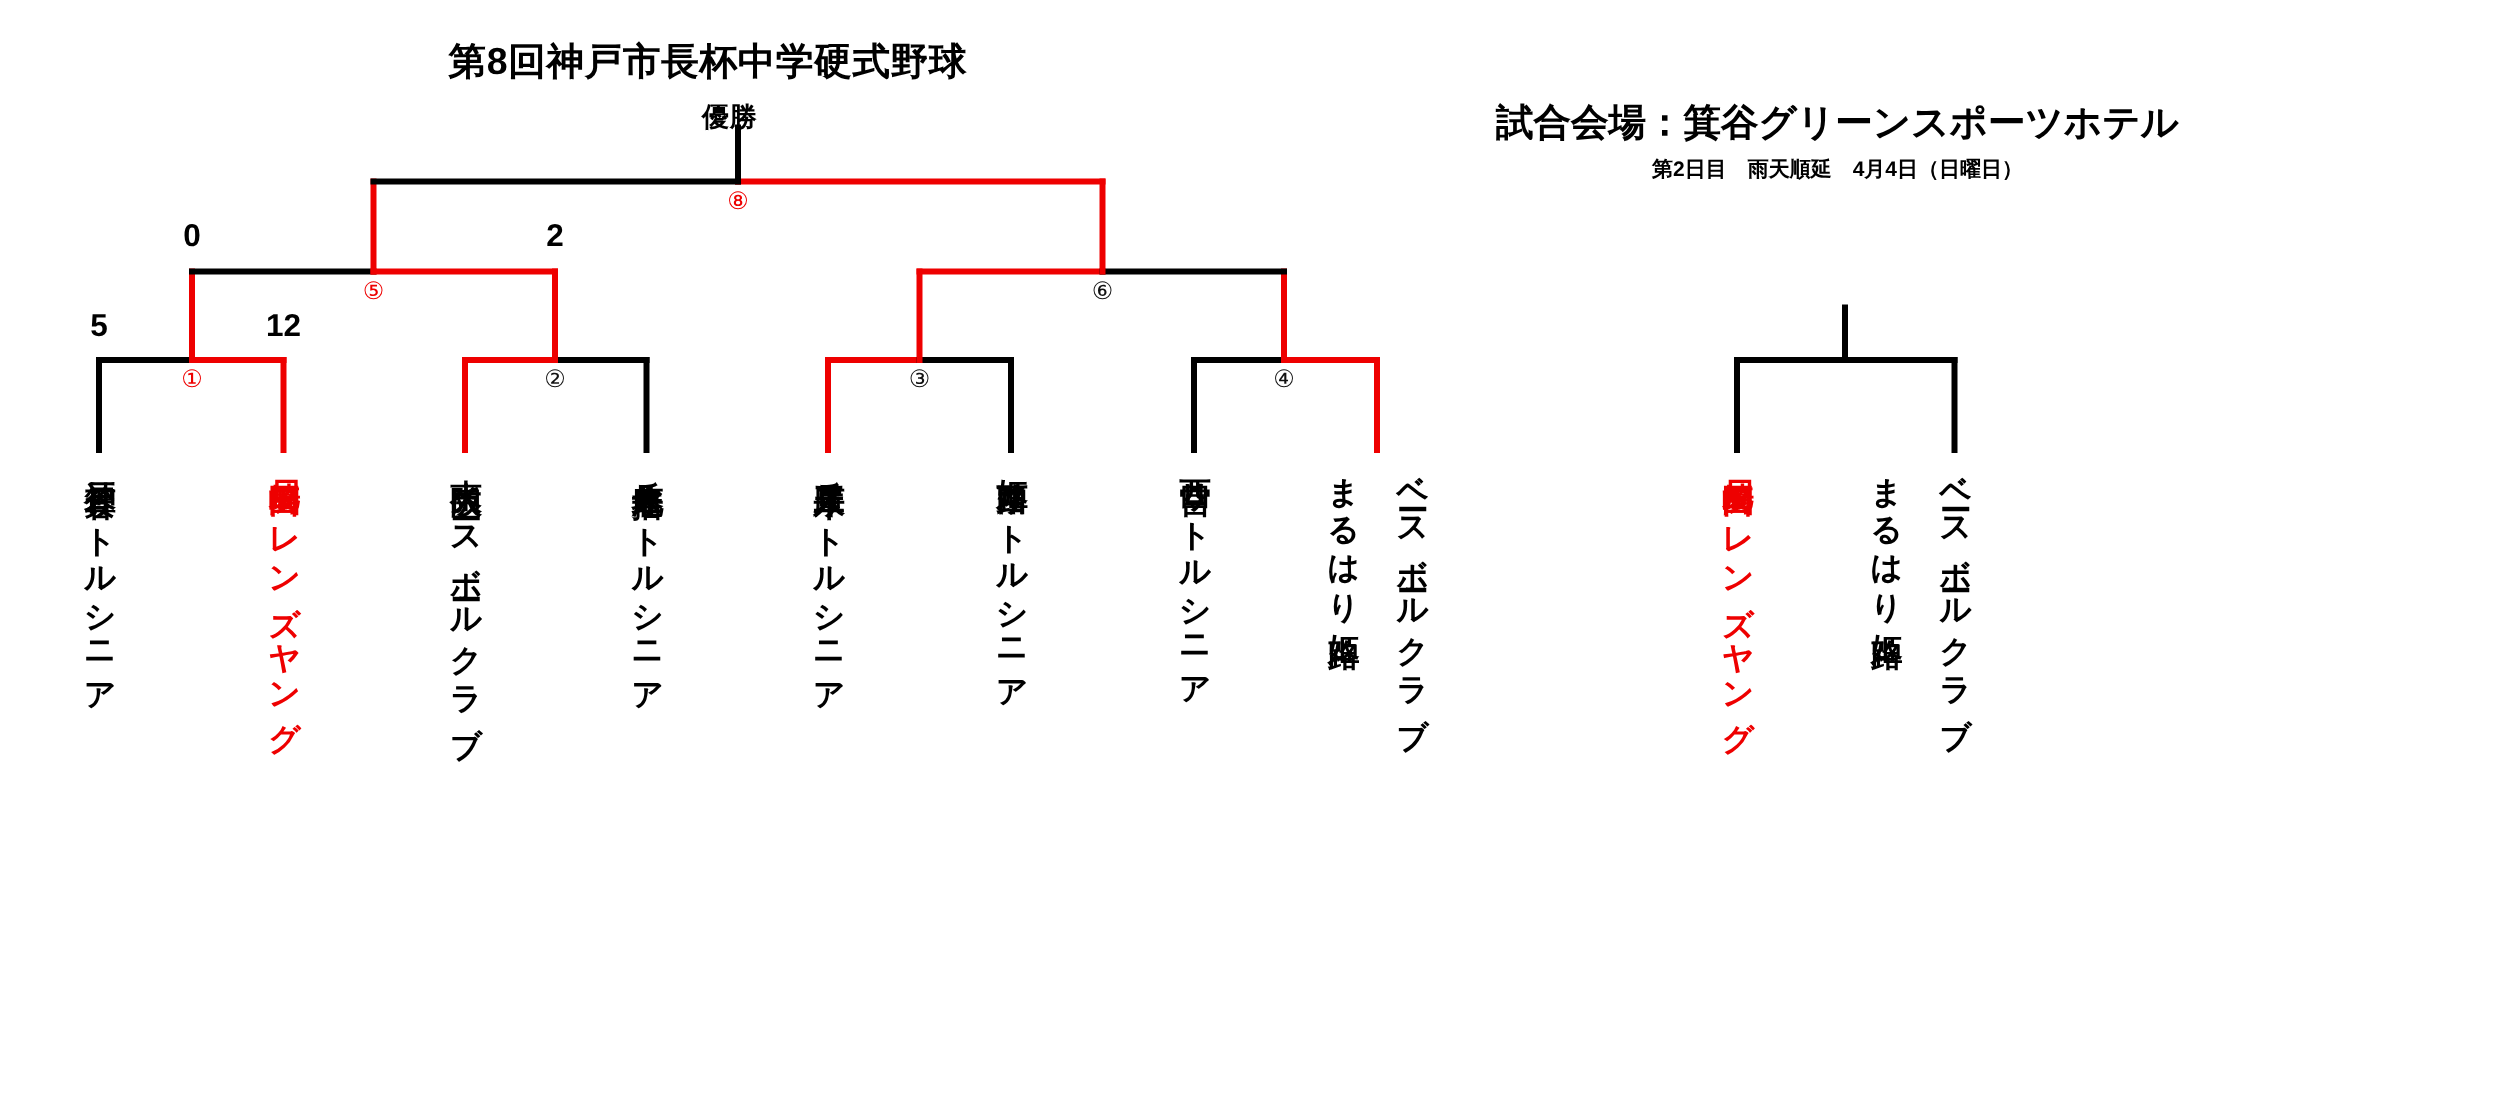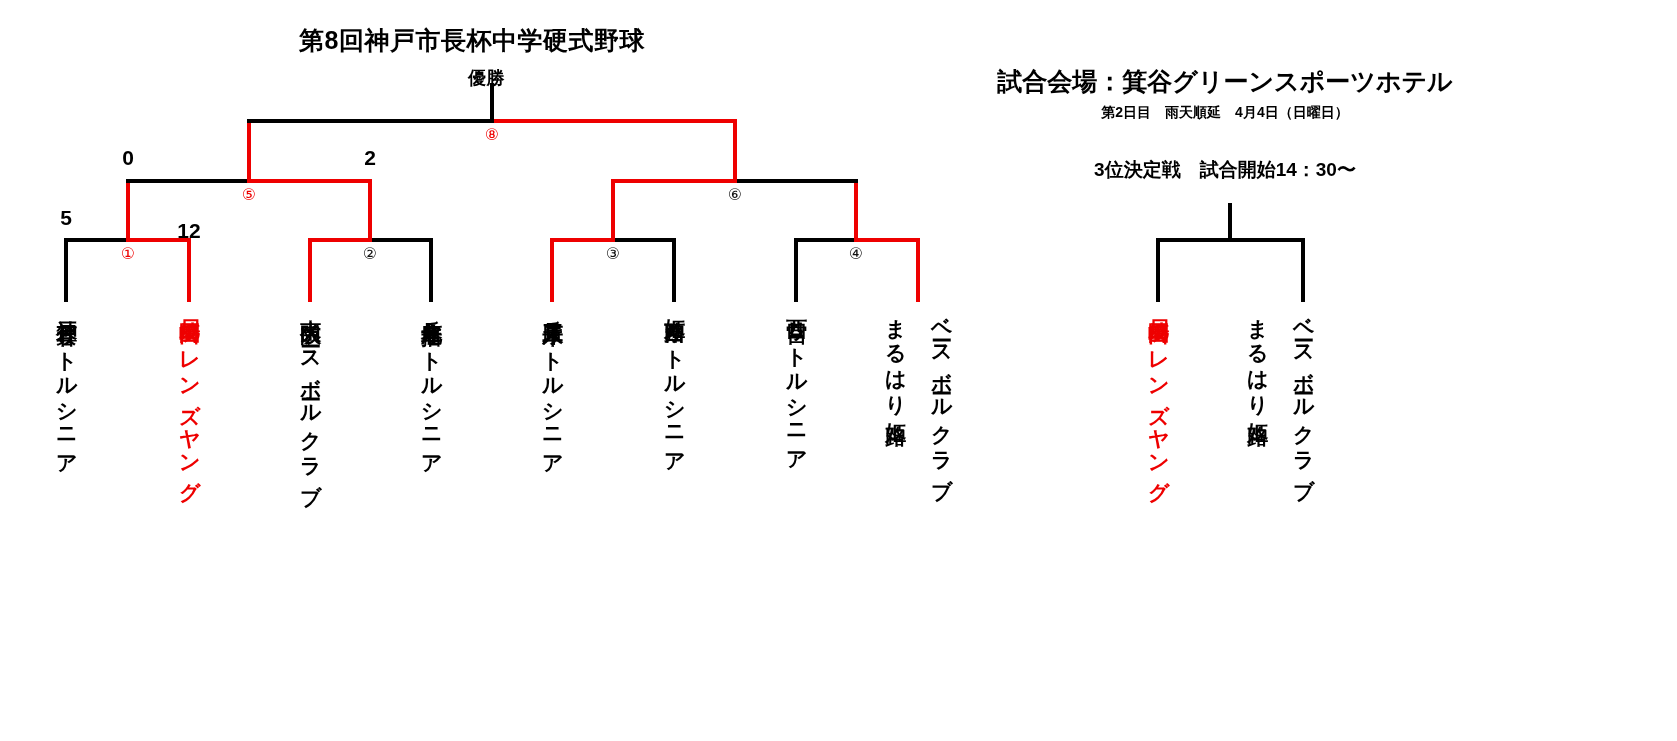--- a/index.html
+++ b/index.html
@@ -53,21 +53,20 @@
 </head>
 <body>
 
 <div id="root">
 
   <div class="ttl main-title">第8回神戸市長杯中学硬式野球</div>
   <div class="ttl champ-label">優勝</div>
 
   <div class="right-line rl0">試合会場：箕谷グリーンスポーツホテル</div>
   <div class="right-line rl1">第2日目　雨天順延　4月4日（日曜日）</div>
-  <div class="right-line rl2">3位決定戦　試合開始14：30〜</div>
 
   <svg class="bracket" viewBox="0 0 1677 741">
     <g stroke-linecap="square" fill="none">
 
       <path d="M66,240 L128,240" stroke="#000000" stroke-width="4"></path>
       <path d="M128,240 L189,240" stroke="#ee0000" stroke-width="4"></path>
       <path d="M66,240 L66,300" stroke="#000000" stroke-width="4"></path>
       <path d="M189,240 L189,300" stroke="#ee0000" stroke-width="4"></path>
 
       <path d="M310,240 L370,240" stroke="#ee0000" stroke-width="4"></path>
@@ -110,21 +109,21 @@
 
       <path d="M1158,240 L1280,240" stroke="#000000" stroke-width="4"></path>
       <path d="M1280,240 L1303,240" stroke="#000000" stroke-width="4"></path>
       <path d="M1158,240 L1158,300" stroke="#000000" stroke-width="4"></path>
       <path d="M1303,240 L1303,300" stroke="#000000" stroke-width="4"></path>
       <path d="M1230,205 L1230,240" stroke="#000000" stroke-width="4"></path>
     </g>
   </svg>
 
   <div class="score" style="left:66px;top:206px;">5</div>
-  <div class="score" style="left:189px;top:219px;">12</div>
+  <div class="score" style="left:189px;top:206px;">12</div>
   <div class="score" style="left:128px;top:146px;">0</div>
   <div class="score" style="left:370px;top:146px;">2</div>
 
   <div class="mnum red" style="left:128px;top:246px;">①</div>
   <div class="mnum blk" style="left:370px;top:246px;">②</div>
   <div class="mnum blk" style="left:613px;top:246px;">③</div>
   <div class="mnum blk" style="left:856px;top:246px;">④</div>
   <div class="mnum red" style="left:249px;top:187px;">⑤</div>
   <div class="mnum blk" style="left:735px;top:187px;">⑥</div>
   <div class="mnum red" style="left:492px;top:127px;">⑧</div>

